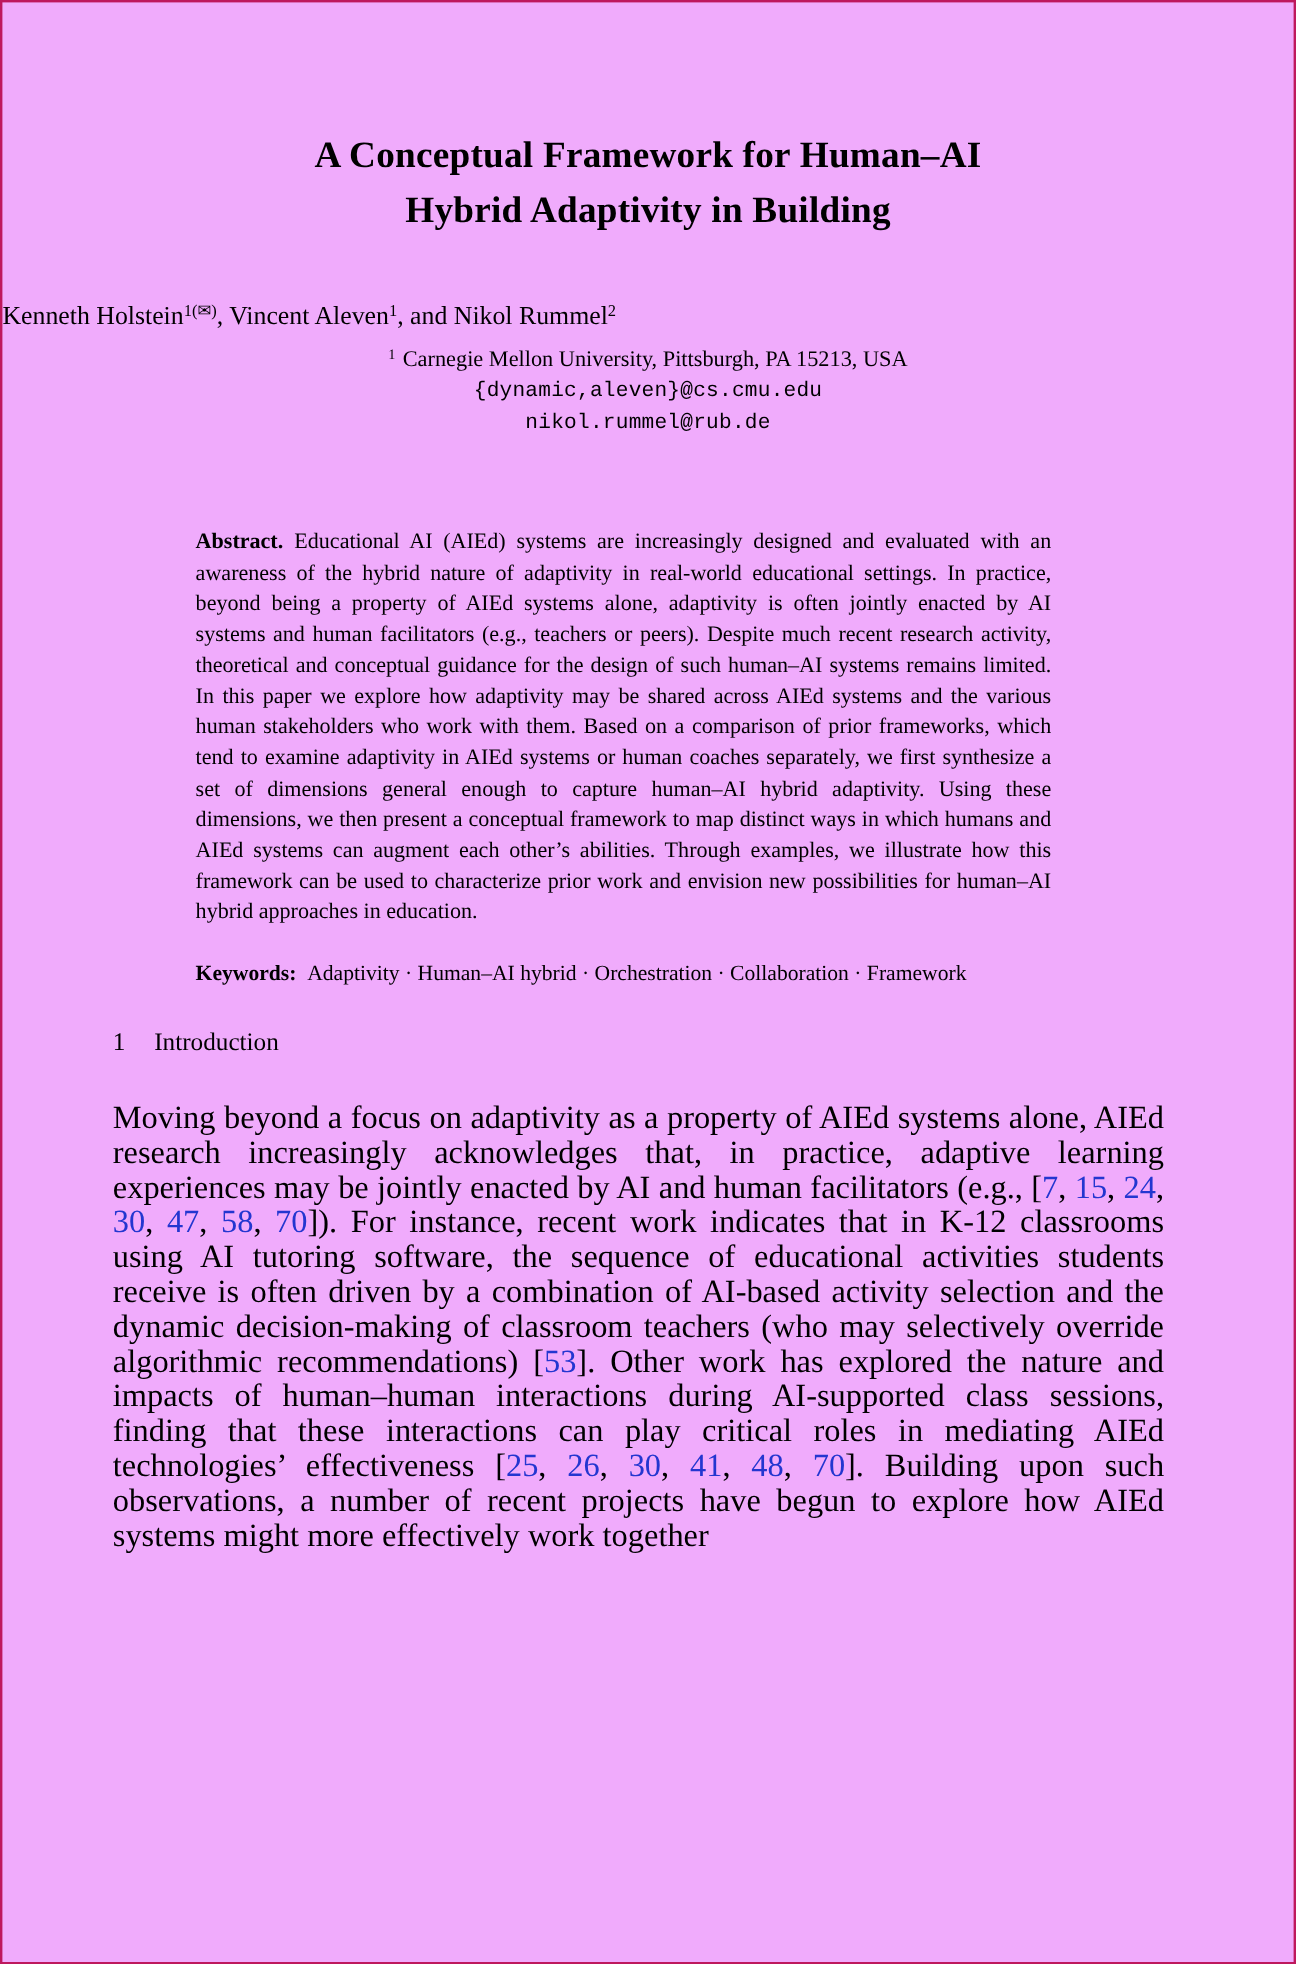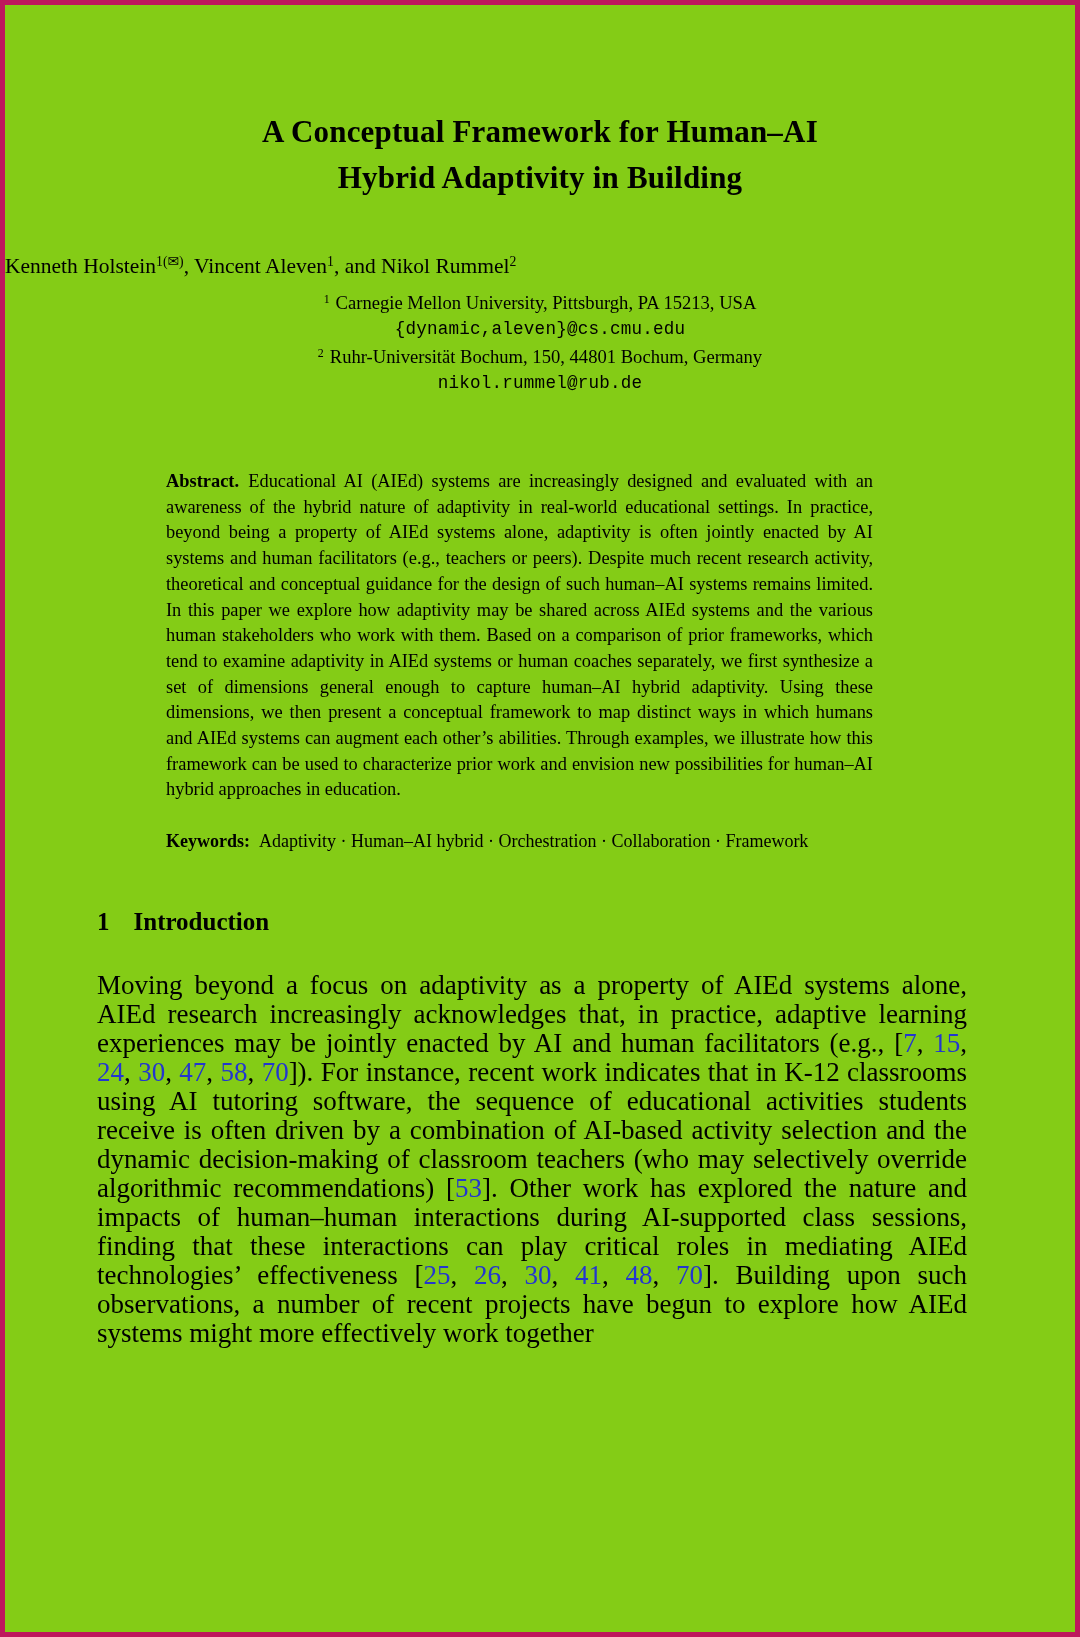--- a/index.html
+++ b/index.html
@@ -1,22 +1,22 @@
 <!DOCTYPE html>
 <html lang="en" style="--link: #2336d0;"><head>
 <meta charset="utf-8">
 <style>
   html, body { margin: 0; padding: 0; background: #ffffff; }
   .page {
     position: relative;
     width: 1080px;
     height: 1637px;
     box-sizing: border-box;
-    background: #84cc16;
-    border: 5px solid #be185d;
+    background: #f0abfc;
+    border: 2px solid #be185d;
     overflow: hidden;
     font-family: "Liberation Serif", "DejaVu Serif", serif;
     color: #000000;
   }
   p { margin: 0; }
 
   .title {
     margin: 104px 40px 0;
     text-align: center;
     font-size: 31px;
@@ -62,24 +62,24 @@
     line-height: 25.7px;
     text-align: justify;
   }
   .keywords {
     margin-top: 26px;
     font-size: 18px;
     line-height: 25.7px;
   }
 
   .section-heading {
-    margin: 51px 133px 0 92px;
-    font-size: 25px;
+    margin: 27px 133px 0 92px;
+    font-size: 21px;
     line-height: 32px;
-    font-weight: bold;
+    font-weight: normal;
   }
   .sec-num { margin-right: 24px; }
 
   .body-para {
     margin: 33px 108px 0 92px;
     font-size: 27px;
     line-height: 29px;
     text-align: justify;
   }
 
@@ -105,21 +105,20 @@
     <h1 class="title">
       <span class="title-line">A Conceptual Framework for Human–AI</span>
       <span class="title-line">Hybrid Adaptivity in Building</span>
     </h1>
 
     <p class="authors"><span>Kenneth Holstein</span><sup>1(</sup><sup class="env">✉</sup><sup>)</sup><span>, Vincent Aleven</span><sup>1</sup><span>, and Nikol Rummel</span><sup>2</sup></p>
 
     <div class="affiliations">
       <p class="aff-line"><sup>1</sup><span>Carnegie Mellon University, Pittsburgh, PA 15213, USA</span></p>
       <p class="aff-email">{dynamic,aleven}@cs.cmu.edu</p>
-      <p class="aff-line"><sup>2</sup><span>Ruhr-Universität Bochum, 150, 44801 Bochum, Germany</span></p>
       <p class="aff-email">nikol.rummel@rub.de</p>
     </div>
   </header>
 
   <section class="abstract">
     <p class="abstract-text"><span class="b">Abstract. </span><span>Educational AI (AIEd) systems are increasingly designed and evaluated with an awareness of the hybrid nature of adaptivity in real-world educational settings. In practice, beyond being a property of AIEd systems alone, adaptivity is often </span><span class="i">jointly enacted</span><span> by AI systems and human facilitators (e.g., teachers or peers). Despite much recent research activity, theoretical and conceptual guidance for the design of such human–AI systems remains limited. In this paper we explore how adaptivity may be shared across AIEd systems and the various human stakeholders who work with them. Based on a comparison of prior frameworks, which tend to examine adaptivity in AIEd systems or human coaches separately, we first synthesize a set of dimensions general enough to capture </span><span class="i">human–AI hybrid adaptivity</span><span>. Using these dimensions, we then present a conceptual framework to map distinct ways in which humans and AIEd systems can augment each other’s abilities. Through examples, we illustrate how this framework can be used to characterize prior work and envision new possibilities for human–AI hybrid approaches in education.</span></p>
     <p class="keywords"><span class="b">Keywords: </span><span>Adaptivity · Human–AI hybrid · Orchestration · Collaboration · Framework</span></p>
   </section>
 
   <section>

